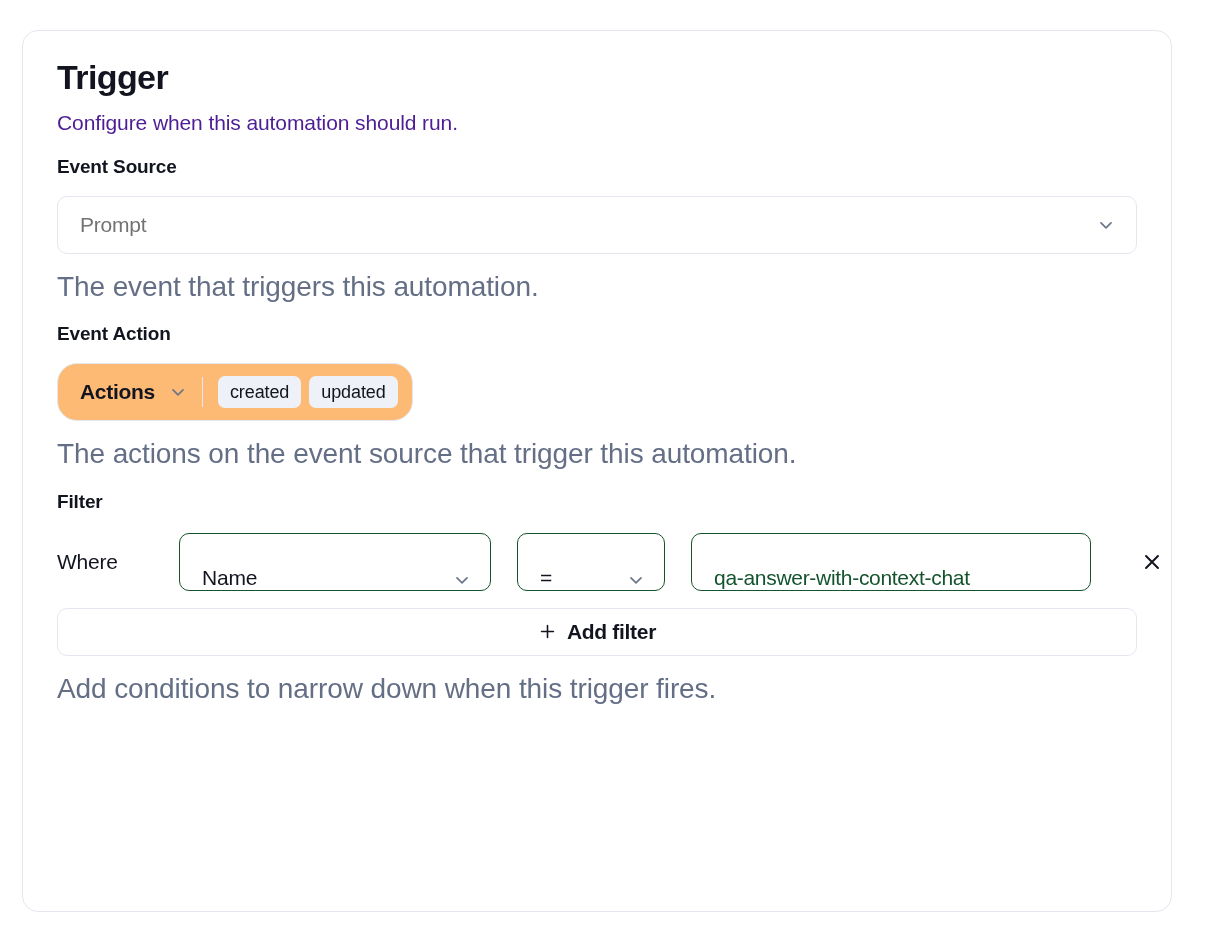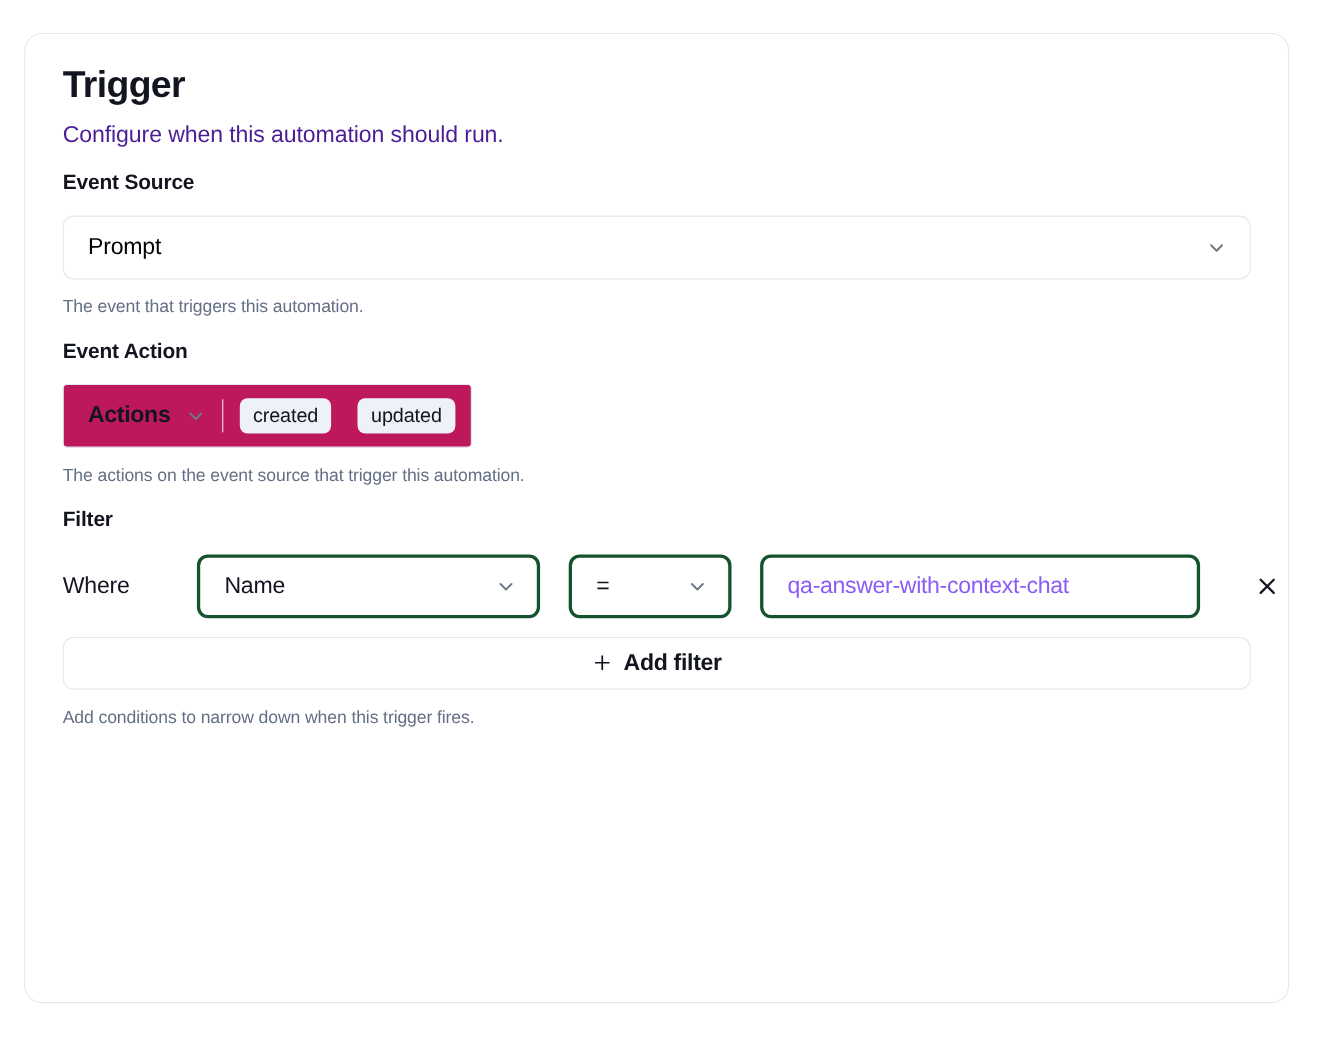--- a/index.html
+++ b/index.html
@@ -60,21 +60,21 @@
     margin-top: 20px;
   }
   .field-label {
     font-size: 19px;
     font-weight: 700;
     color: #12151f;
     letter-spacing: -0.15px;
     line-height: 1.2;
   }
   .field-help {
-    font-size: 16px;
+    font-size: 28px;
     color: #646f86;
     margin-top: 16px;
     letter-spacing: -0.1px;
     line-height: 1.2;
   }
 
   
   .select {
     margin-top: 17px;
     height: 58px;
@@ -83,21 +83,21 @@
     border-radius: 10px;
     background: #ffffff;
     display: flex;
     align-items: center;
     padding: 0 20px 0 22px;
     cursor: pointer;
   }
   .select-value {
     flex: 1;
     font-size: 21px;
-    color: #000000;
+    color: #737373;
     letter-spacing: -0.2px;
   }
   .chev {
     width: 20px;
     height: 20px;
     flex: none;
     display: block;
   }
   .chev path {
     stroke: #6c7789;
@@ -108,22 +108,22 @@
   }
 
   
   .combo {
     margin-top: 17px;
     display: inline-flex;
     align-items: center;
     height: 58px;
     box-sizing: border-box;
     border: 1px solid #e4e7ee;
-    border-radius: 4px;
-    background: #be185d;
+    border-radius: 20px;
+    background: #fdba74;
     padding: 0 14px 0 22px;
   }
   .combo-trigger {
     display: inline-flex;
     align-items: center;
     gap: 13px;
     cursor: pointer;
   }
   .combo-trigger-label {
     font-size: 21px;
@@ -134,21 +134,21 @@
   .combo-divider {
     width: 1px;
     height: 30px;
     background: #e4e7ee;
     margin: 0 15px 0 14px;
     flex: none;
   }
   .tags {
     display: inline-flex;
     align-items: center;
-    gap: 24px;
+    gap: 8px;
   }
   .tag {
     background: #eef1f7;
     border-radius: 7px;
     padding: 7px 12px;
     font-size: 18px;
     color: #12151f;
     letter-spacing: -0.1px;
     line-height: 1;
     cursor: pointer;
@@ -164,25 +164,25 @@
   .where-label {
     font-size: 21px;
     color: #12151f;
     letter-spacing: -0.2px;
     width: 96px;
     flex: none;
   }
   .ctrl {
     height: 58px;
     box-sizing: border-box;
-    border: 3px solid #14532d;
+    border: 1px solid #14532d;
     border-radius: 10px;
     background: #ffffff;
     display: flex;
-    align-items: center;
+    align-items: flex-end;
     padding: 0 18px 0 22px;
     cursor: pointer;
   }
   .ctrl .ctrl-value {
     flex: 1;
     font-size: 21px;
     color: #12151f;
     letter-spacing: -0.2px;
     white-space: nowrap;
     overflow: hidden;
@@ -195,21 +195,21 @@
     flex: none;
     cursor: text;
   }
   .ctrl-value-input input {
     width: 100%;
     border: 0;
     outline: none;
     background: transparent;
     font-family: "Liberation Sans", sans-serif;
     font-size: 21px;
-    color: #8b5cf6;
+    color: #14532d;
     letter-spacing: -0.3px;
     padding: 0;
   }
   .remove-filter {
     width: 38px;
     height: 38px;
     flex: none;
     display: flex;
     align-items: center;
     justify-content: center;

